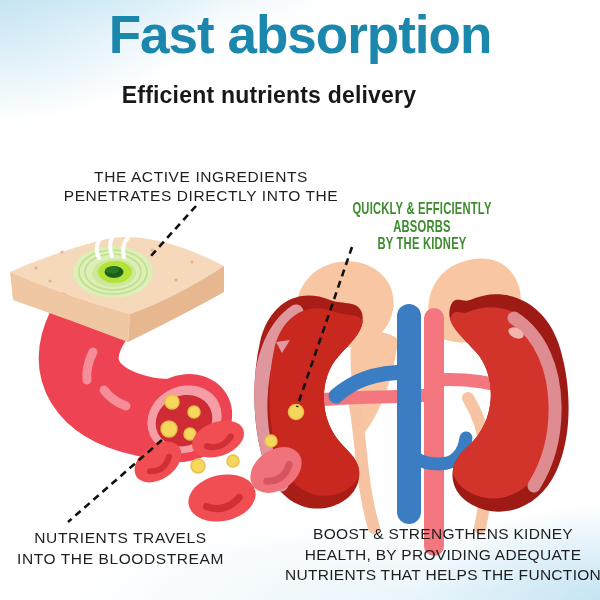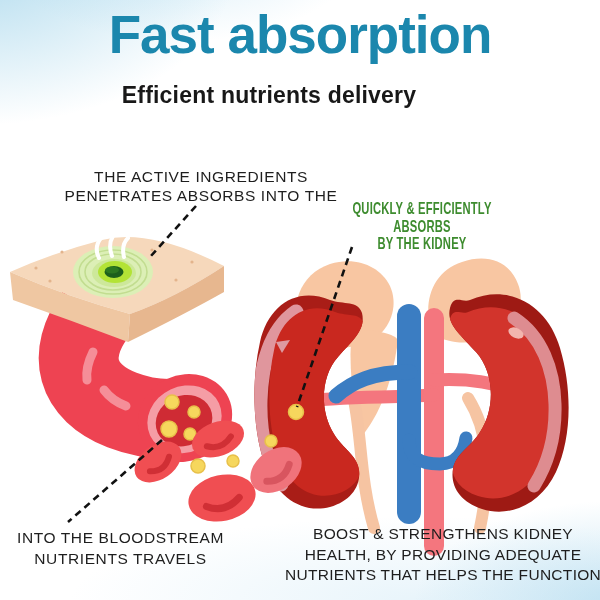--- a/index.html
+++ b/index.html
@@ -157,31 +157,31 @@
       <path d="M 352 247 L 297 407"></path>
       <path d="M 162 440 L 68 522"></path>
     </g>
   </svg>
 
   <div class="title">Fast absorption</div>
   <div class="subtitle">Efficient nutrients delivery</div>
 
   <div class="note note-skin">
     <div>THE ACTIVE INGREDIENTS</div>
-    <div>PENETRATES ABSORBS INTO THE</div>
+    <div>PENETRATES DIRECTLY INTO THE</div>
   </div>
 
   <div class="note-green">
     <div>QUICKLY &amp; EFFICIENTLY ABSORBS</div>
     <div>BY THE KIDNEY</div>
   </div>
 
   <div class="note note-bloodstream">
+    <div>NUTRIENTS TRAVELS</div>
     <div>INTO THE BLOODSTREAM</div>
-    <div>NUTRIENTS TRAVELS</div>
   </div>
 
   <div class="note note-kidney-health">
     <div>BOOST &amp; STRENGTHENS KIDNEY</div>
     <div>HEALTH, BY PROVIDING ADEQUATE</div>
     <div>NUTRIENTS THAT HELPS THE FUNCTION</div>
   </div>
 
 </div>
 

